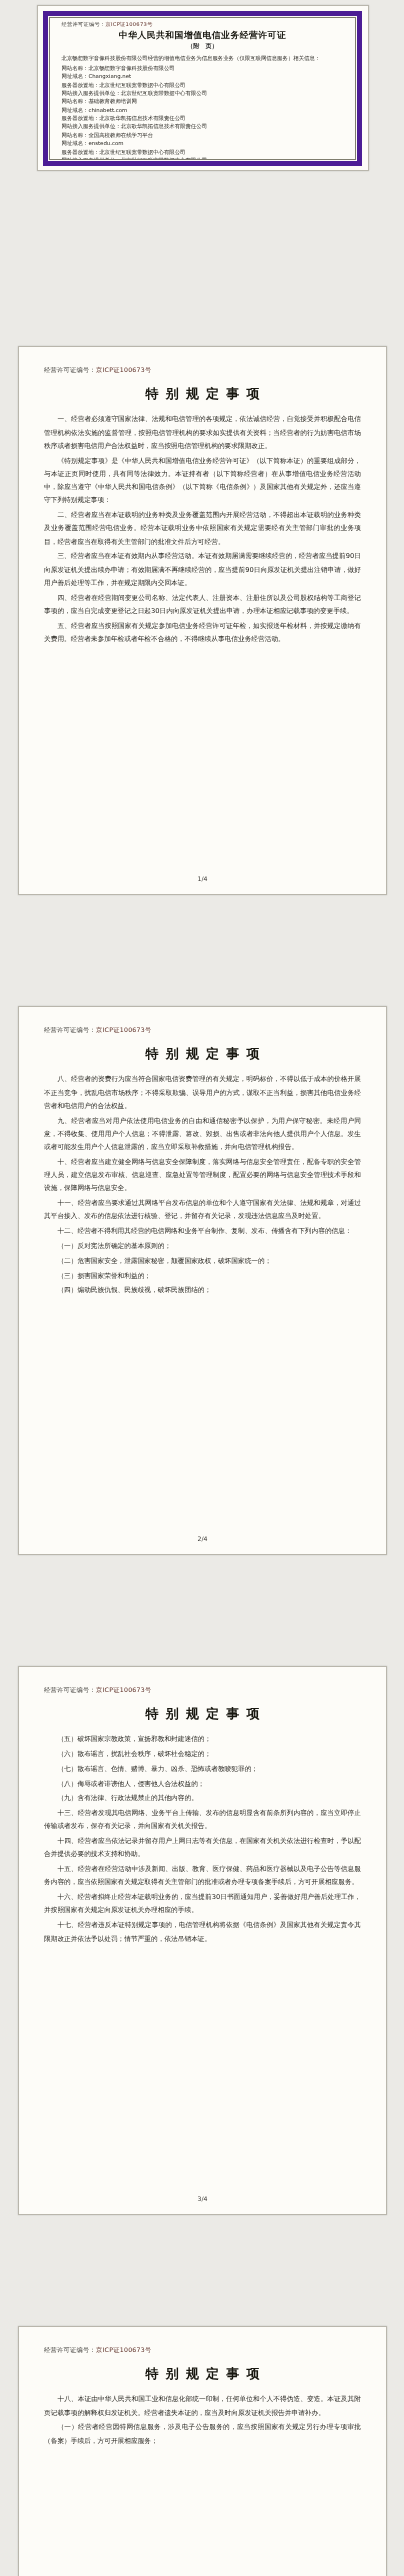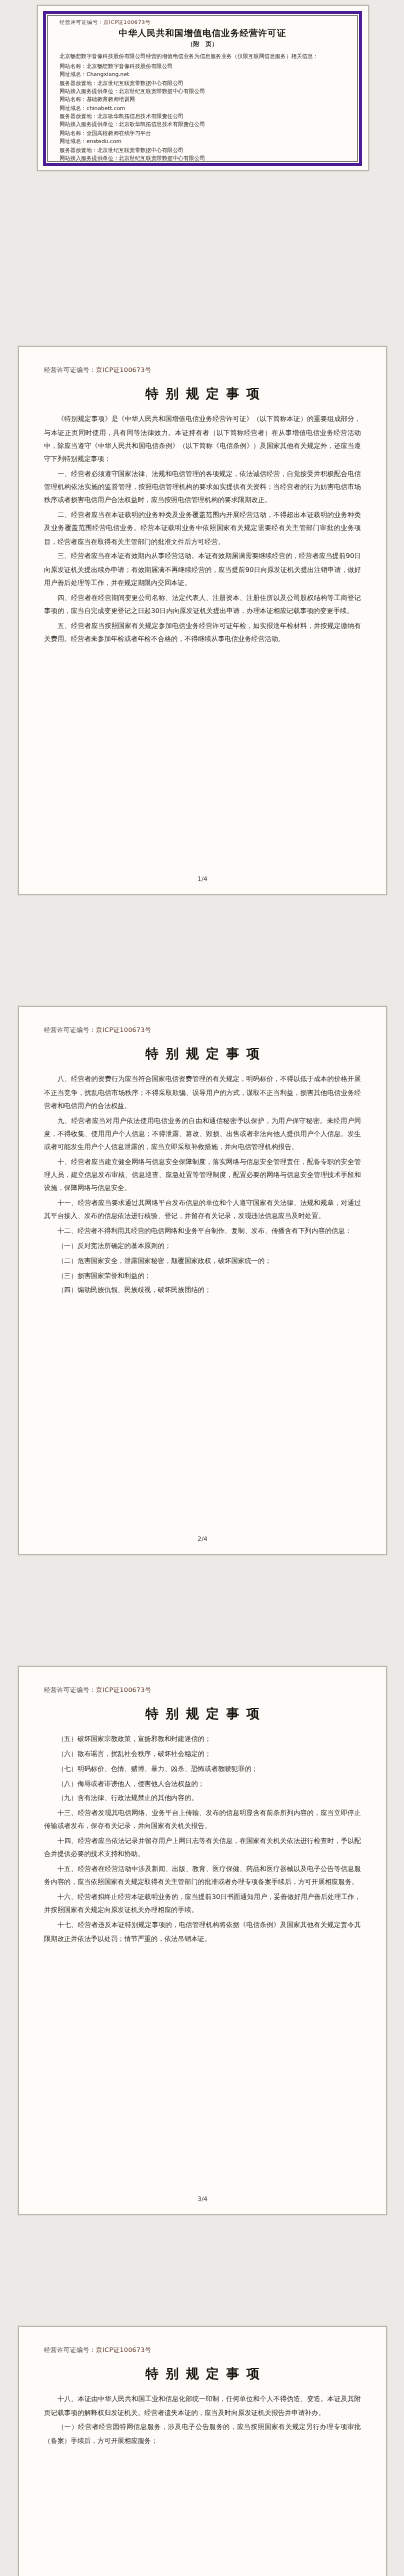--- a/index.html
+++ b/index.html
@@ -11,21 +11,21 @@
   }
   .canvas { width:405px; height:2873px; padding-top:5.2px; }
 
   
   .cert-page {
     width:332px; height:166px; margin:0 auto 175px auto;
     background:#fdfcf8; border:0.5px solid #b9b6ac;
     box-shadow:0 0 1.5px rgba(0,0,0,.18);
     padding:4.6px 5.7px; overflow:hidden;
   }
-  .cert-frame { width:100%; height:100%; border:3px solid #4c1d95; padding:1px; }
+  .cert-frame { width:100%; height:100%; border:5px solid #4c1d95; padding:1px; }
   .cert-frame-inner { width:100%; height:100%; border:0.5px solid #7f7d6e; padding:3.6px 11.3px; overflow:hidden; }
   .cert-header { font-size:5.2px; color:#3c3a36; letter-spacing:0.3px; }
   .cert-header .num { color:#5a2a22; }
   .cert-title {
     text-align:center; font-size:8.8px; font-weight:bold; color:#17160f;
     font-family:"DejaVu Serif","Liberation Serif",serif; margin-top:1.5px; letter-spacing:0.5px;
   }
   .cert-subtitle { text-align:center; font-size:6.2px; font-weight:bold; margin:0.5px 0 3.1px 0;
     font-family:"DejaVu Serif","Liberation Serif",serif; }
   .cert-body { font-size:5.4px; line-height:1.55; color:#26241f; }
@@ -87,22 +87,22 @@
       </div>
     </div>
   </section>
 
   <section class="prov-page">
     <div class="prov-header">
       <span>经营许可证编号：</span><span class="num">京ICP证100673号</span>
     </div>
     <div class="prov-title">特别规定事项</div>
     <div class="prov-body">
+      <p>一、经营者必须遵守国家法律、法规和电信管理的各项规定，依法诚信经营，自觉接受并积极配合电信管理机构依法实施的监督管理，按照电信管理机构的要求如实提供有关资料；当经营者的行为妨害电信市场秩序或者损害电信用户合法权益时，应当按照电信管理机构的要求限期改正。</p>
       <p>《特别规定事项》是《中华人民共和国增值电信业务经营许可证》（以下简称本证）的重要组成部分，与本证正页同时使用，具有同等法律效力。本证持有者（以下简称经营者）在从事增值电信业务经营活动中，除应当遵守《中华人民共和国电信条例》（以下简称《电信条例》）及国家其他有关规定外，还应当遵守下列特别规定事项：</p>
-      <p>一、经营者必须遵守国家法律、法规和电信管理的各项规定，依法诚信经营，自觉接受并积极配合电信管理机构依法实施的监督管理，按照电信管理机构的要求如实提供有关资料；当经营者的行为妨害电信市场秩序或者损害电信用户合法权益时，应当按照电信管理机构的要求限期改正。</p>
       <p>二、经营者应当在本证载明的业务种类及业务覆盖范围内开展经营活动，不得超出本证载明的业务种类及业务覆盖范围经营电信业务。经营本证载明业务中依照国家有关规定需要经有关主管部门审批的业务项目，经营者应当在取得有关主管部门的批准文件后方可经营。</p>
       <p>三、经营者应当在本证有效期内从事经营活动。本证有效期届满需要继续经营的，经营者应当提前90日向原发证机关提出续办申请；有效期届满不再继续经营的，应当提前90日向原发证机关提出注销申请，做好用户善后处理等工作，并在规定期限内交回本证。</p>
       <p>四、经营者在经营期间变更公司名称、法定代表人、注册资本、注册住所以及公司股权结构等工商登记事项的，应当自完成变更登记之日起30日内向原发证机关提出申请，办理本证相应记载事项的变更手续。</p>
       <p>五、经营者应当按照国家有关规定参加电信业务经营许可证年检，如实报送年检材料，并按规定缴纳有关费用。经营者未参加年检或者年检不合格的，不得继续从事电信业务经营活动。</p>
     </div>
     <div class="prov-footer">1/4</div>
   </section>
 
   <section class="prov-page">
     <div class="prov-header">
@@ -124,21 +124,21 @@
   </section>
 
   <section class="prov-page">
     <div class="prov-header">
       <span>经营许可证编号：</span><span class="num">京ICP证100673号</span>
     </div>
     <div class="prov-title">特别规定事项</div>
     <div class="prov-body">
       <p>（五）破坏国家宗教政策，宣扬邪教和封建迷信的；</p>
       <p>（六）散布谣言，扰乱社会秩序，破坏社会稳定的；</p>
-      <p>（七）明码标价、色情、赌博、暴力、凶杀、恐怖或者教唆犯罪的；</p>
+      <p>（七）散布谣言、色情、赌博、暴力、凶杀、恐怖或者教唆犯罪的；</p>
       <p>（八）侮辱或者诽谤他人，侵害他人合法权益的；</p>
       <p>（九）含有法律、行政法规禁止的其他内容的。</p>
       <p>十三、经营者发现其电信网络、业务平台上传输、发布的信息明显含有前条所列内容的，应当立即停止传输或者发布，保存有关记录，并向国家有关机关报告。</p>
       <p>十四、经营者应当依法记录并留存用户上网日志等有关信息，在国家有关机关依法进行检查时，予以配合并提供必要的技术支持和协助。</p>
       <p>十五、经营者在经营活动中涉及新闻、出版、教育、医疗保健、药品和医疗器械以及电子公告等信息服务内容的，应当依照国家有关规定取得有关主管部门的批准或者办理专项备案手续后，方可开展相应服务。</p>
       <p>十六、经营者拟终止经营本证载明业务的，应当提前30日书面通知用户，妥善做好用户善后处理工作，并按照国家有关规定向原发证机关办理相应的手续。</p>
       <p>十七、经营者违反本证特别规定事项的，电信管理机构将依据《电信条例》及国家其他有关规定责令其限期改正并依法予以处罚；情节严重的，依法吊销本证。</p>
     </div>
     <div class="prov-footer">3/4</div>
   </section>

